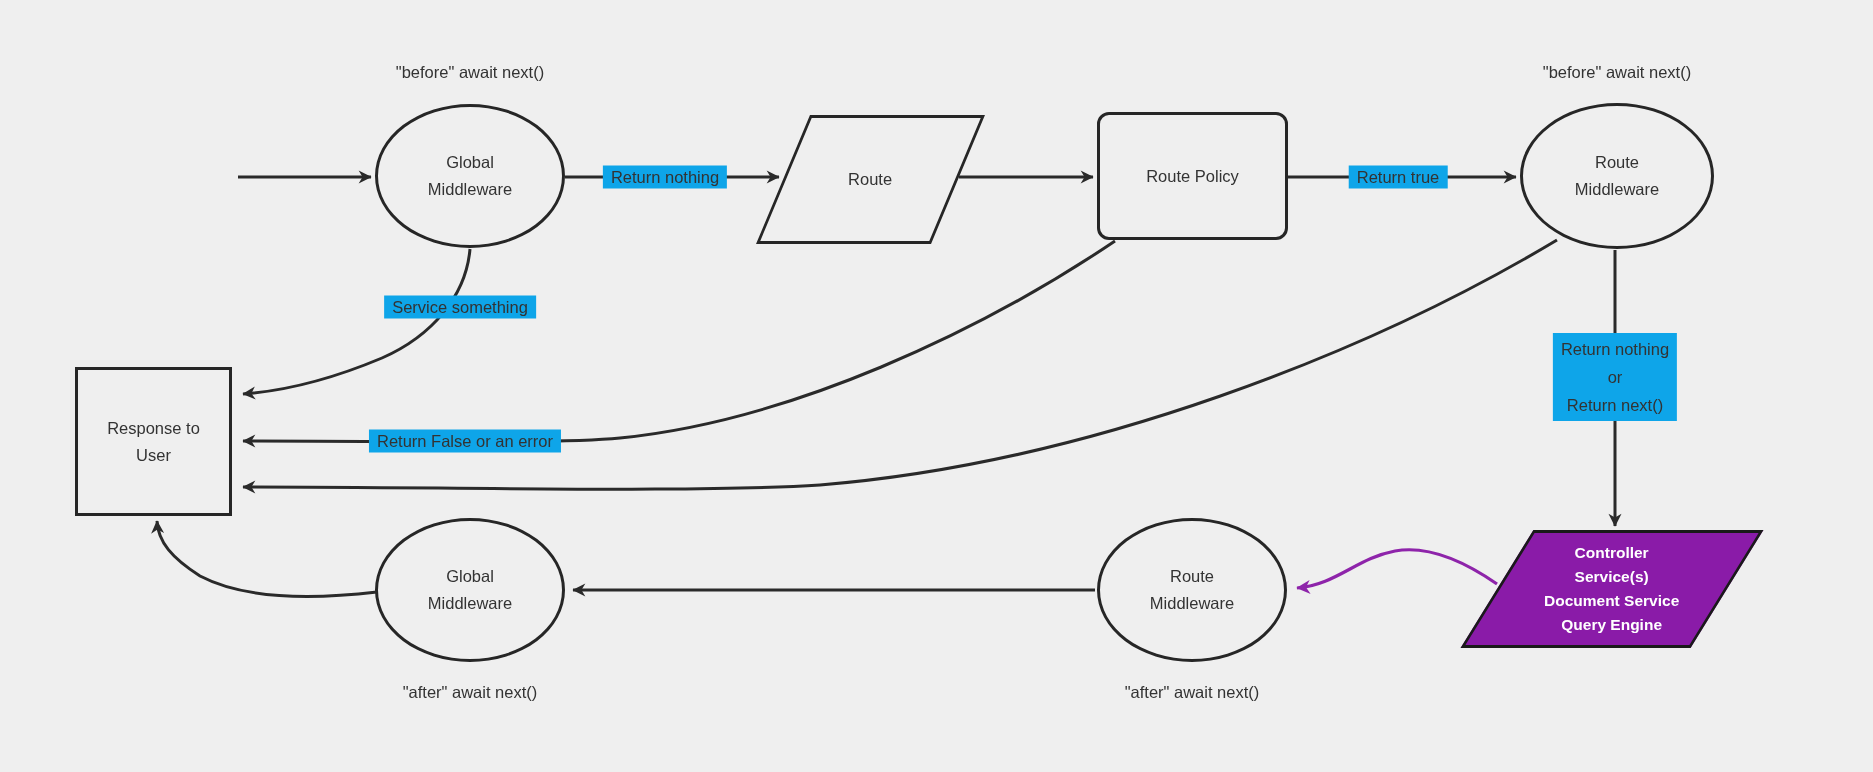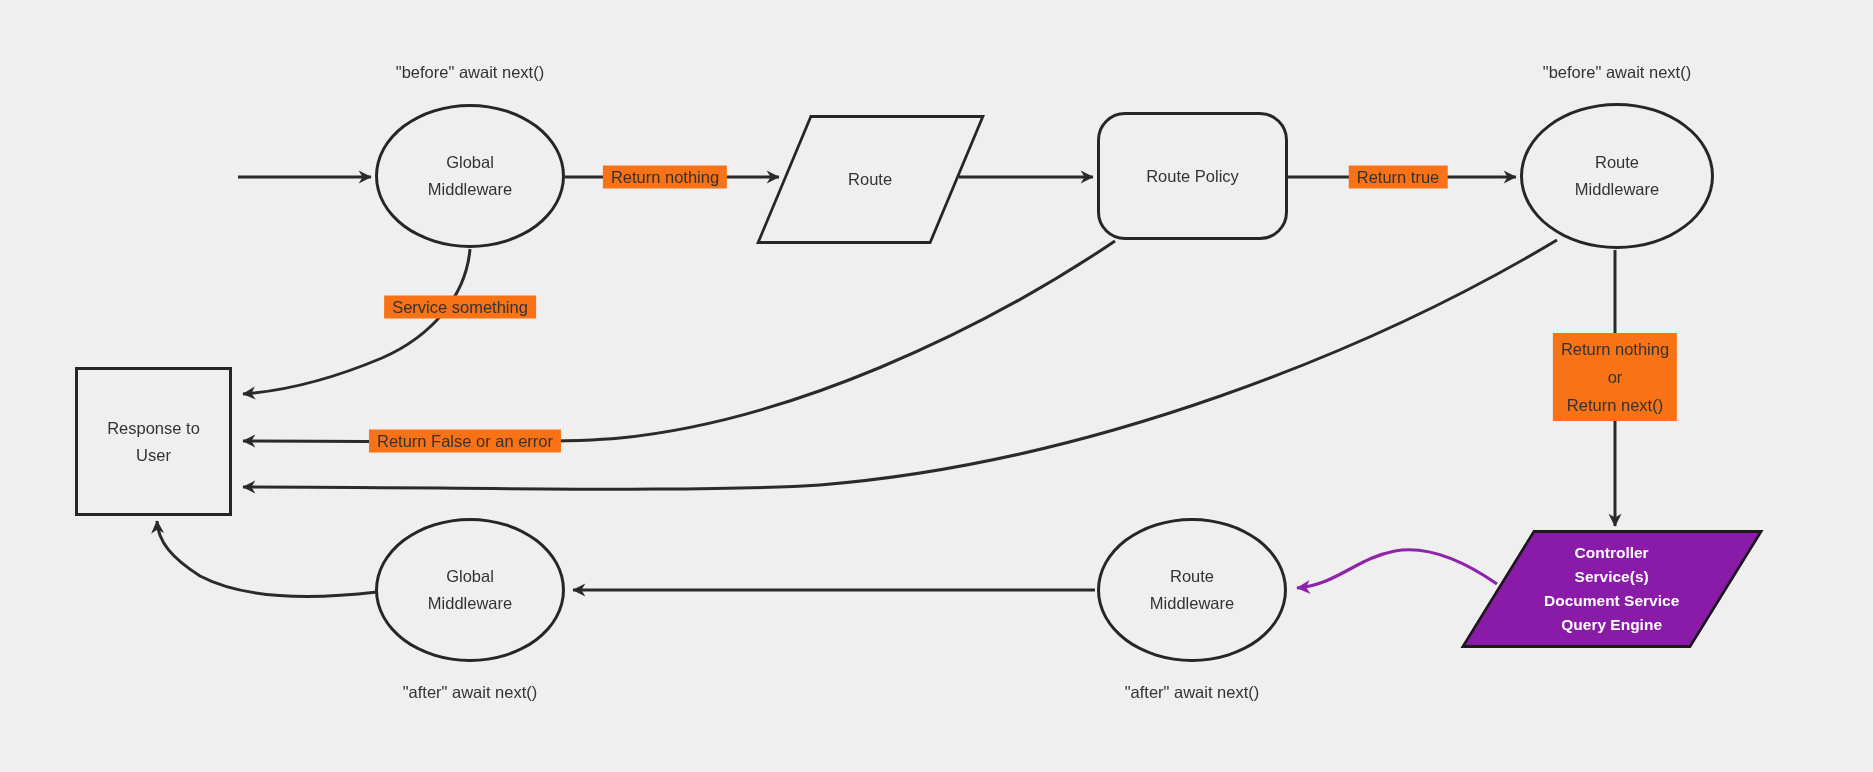--- a/index.html
+++ b/index.html
@@ -9,30 +9,30 @@
     font-family:"Liberation Sans", sans-serif; color:#333333;
   }
   .node {
     position:absolute; box-sizing:border-box;
     display:flex; align-items:center; justify-content:center;
     text-align:center; font-size:16.5px; line-height:1.62;
     background:#efefef; border:3px solid #262626;
   }
   .node .lbl { display:block; }
   .ellipse { border-radius:50%; }
-  .rounded { border-radius:28px; }
+  .rounded { border-radius:12px; }
   .para { }
   .para .unskew { display:block; text-align:center; }
   .services { background:#8a1ba8; border-color:#1a1a1a; }
   .services .unskew { color:#ffffff; font-weight:bold; font-size:15.5px; line-height:24px; }
   .edge-label, .annotation {
     position:absolute; transform:translate(-50%,-50%);
     font-size:16.5px; white-space:nowrap; text-align:center;
   }
-  .edge-label { background:#f97316; padding:2px 8px; }
+  .edge-label { background:#0ea5e9; padding:2px 8px; }
   .edge-label.multiline { line-height:28px; }
   svg.edges { position:absolute; left:0; top:0; pointer-events:none; }
   svg.edges path.link { fill:none; stroke:#2a2a2a; stroke-width:3; }
   svg.edges path.link.purple { stroke:#8e24aa; stroke-width:3.2; }
 </style>
 </head>
 <body>
 
 <div class="stage">
 

